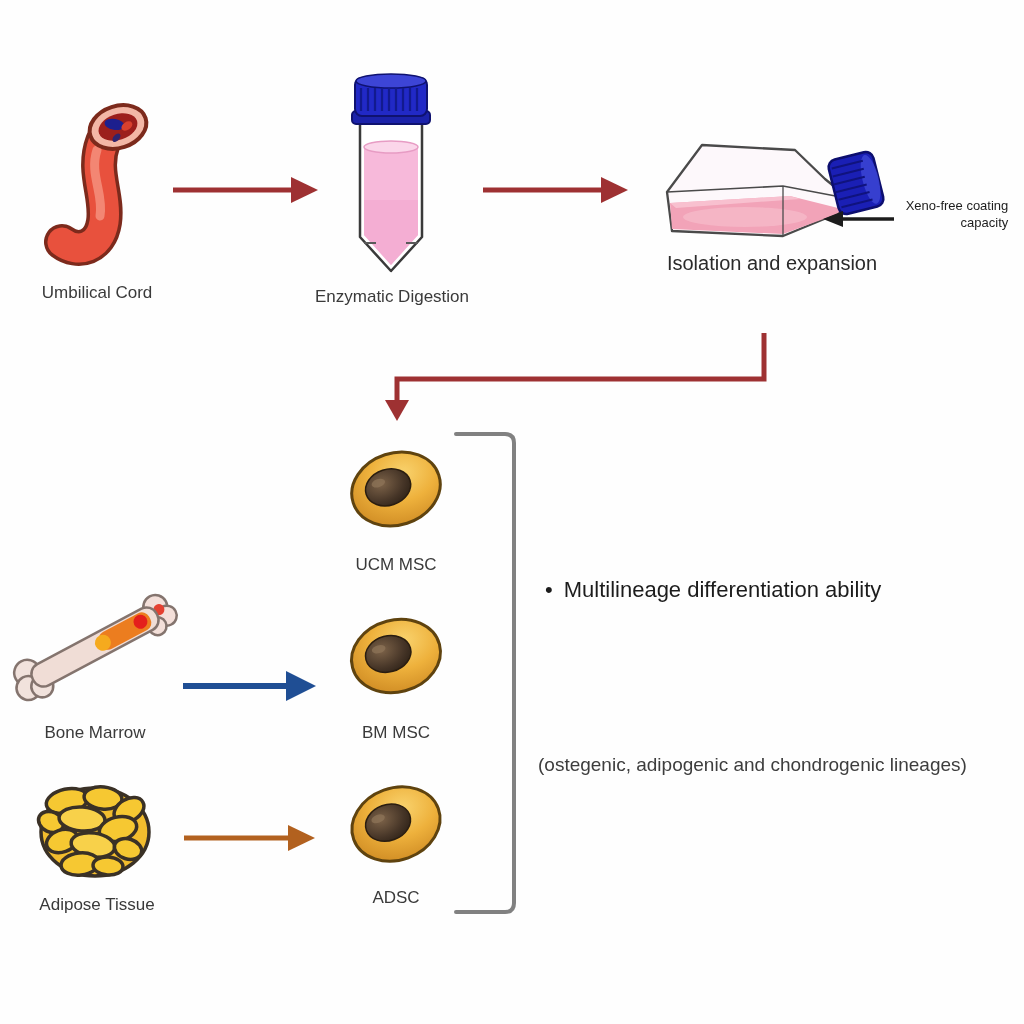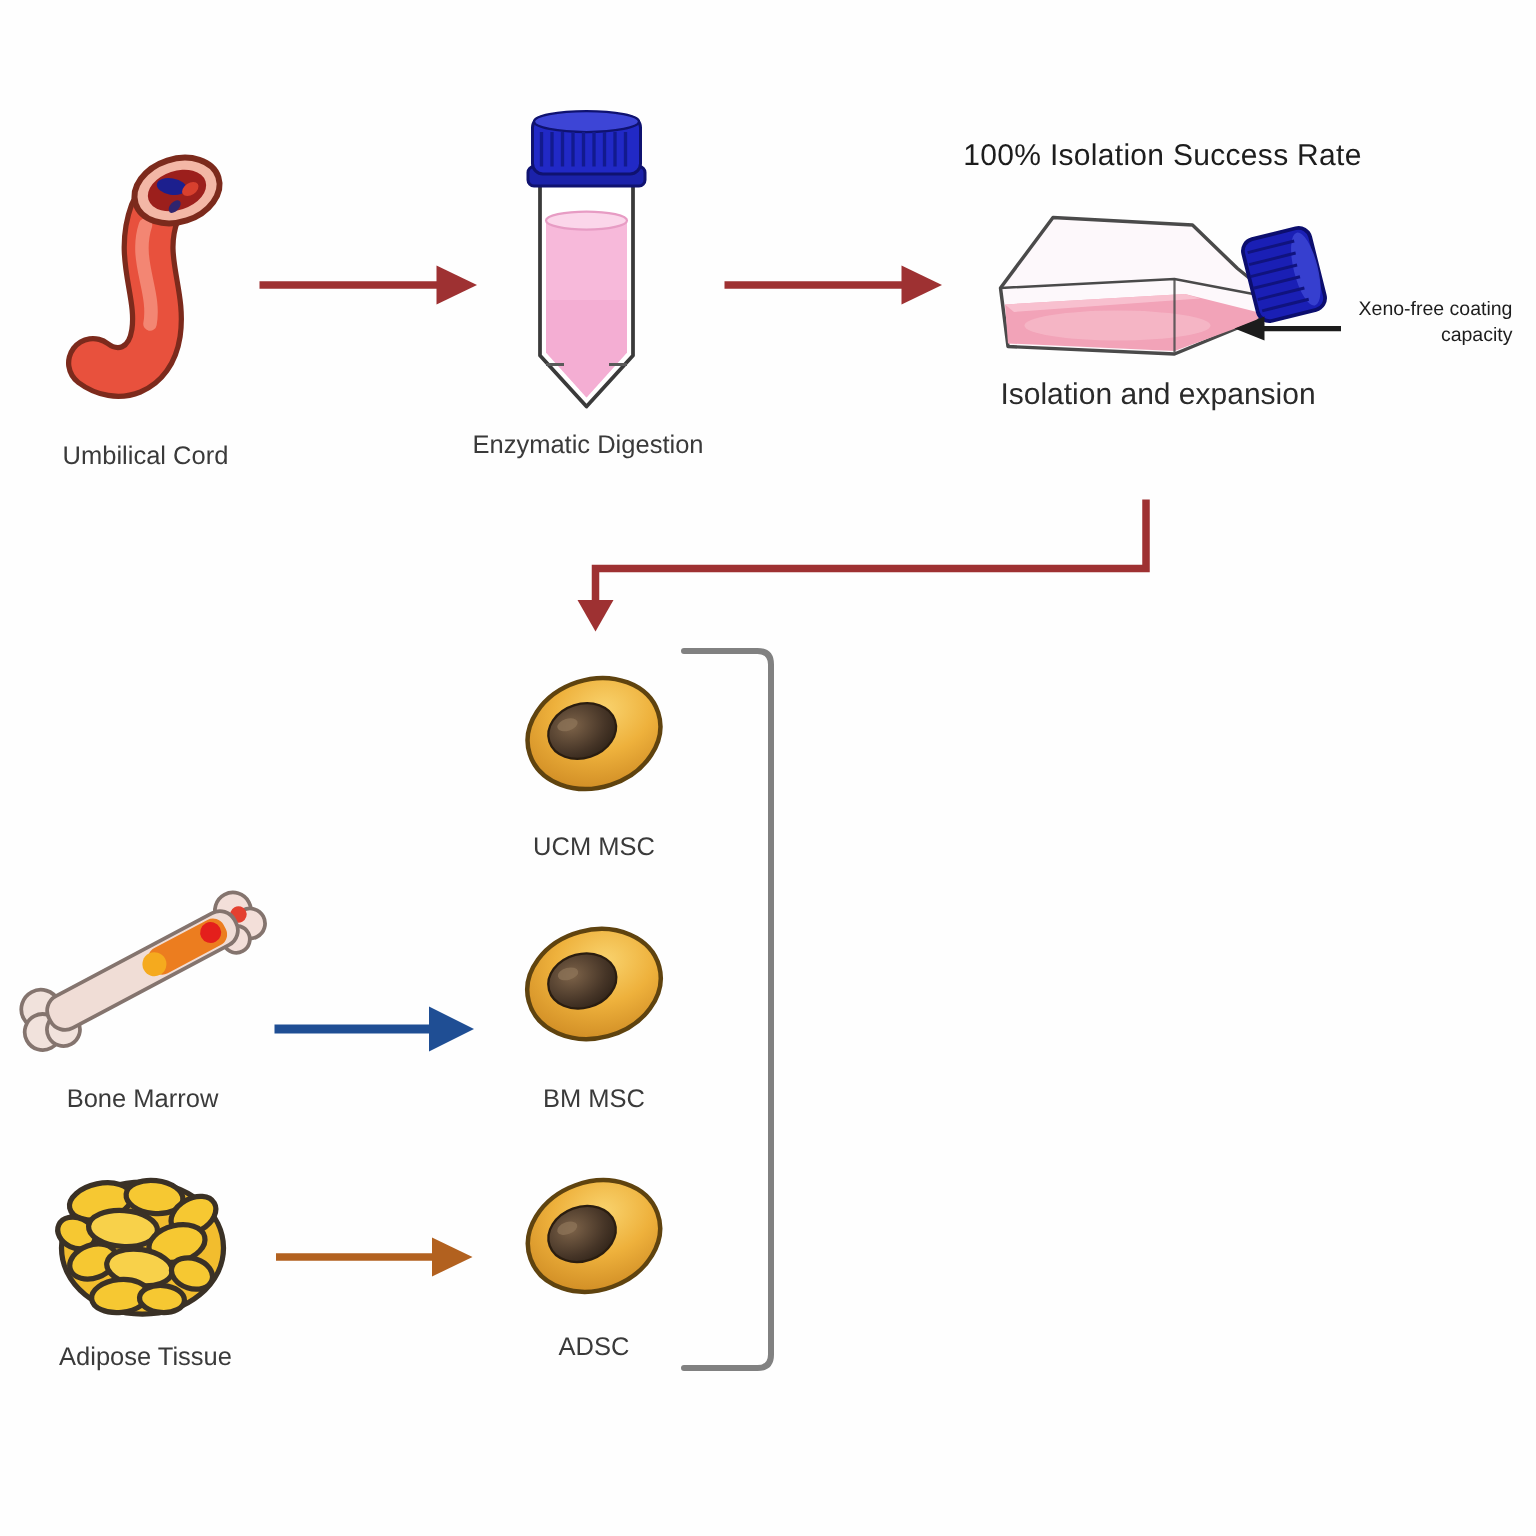--- a/index.html
+++ b/index.html
@@ -168,41 +168,44 @@
       <ellipse transform="translate(-15,32) rotate(-6)" rx="19" ry="11" fill="#f6c832"></ellipse>
       <ellipse transform="translate(13,34) rotate(4)" rx="15" ry="9" fill="#f6c832"></ellipse>
     </g>
 
     <g>
       <line x1="184" y1="838" x2="290" y2="838" stroke="#b2611f" stroke-width="5"></line>
       <polygon points="288,825 315,838 288,851" fill="#b2611f"></polygon>
     </g>
   </svg>
 
-  <div class="t lbl" style="left:97px;top:294px">Umbilical Cord</div>
+  <div class="t lbl" style="left:97px;top:283px">Umbilical Cord</div>
 
   <div class="t lbl" style="left:392px;top:287px">Enzymatic Digestion</div>
 
-  <div class="t title" style="left:775px;top:93px">100% Isolation Success Rate</div>
 
   <div class="t annot" style="left:957px;top:197px">
     <div>Xeno-free coating</div>
     <div>capacity</div>
   </div>
 
   <div class="t caption" style="left:772px;top:252px">Isolation and expansion</div>
 
 
   <div class="t lbl" style="left:396px;top:555px">UCM MSC</div>
 
   <div class="t lbl" style="left:396px;top:723px">BM MSC</div>
 
   <div class="t lbl" style="left:396px;top:888px">ADSC</div>
 
   <div class="t lbl" style="left:95px;top:723px">Bone Marrow</div>
 
   <div class="t lbl" style="left:97px;top:895px">Adipose Tissue</div>
 
   <div class="props">
+    <div class="prop-item">
+      <span class="bullet">•</span><span>Multilineage differentiation ability</span>
+    </div>
   </div>
 
+  <div class="subnote">(ostegenic, adipogenic and chondrogenic lineages)</div>
 
 </div>
 
 </body></html>

